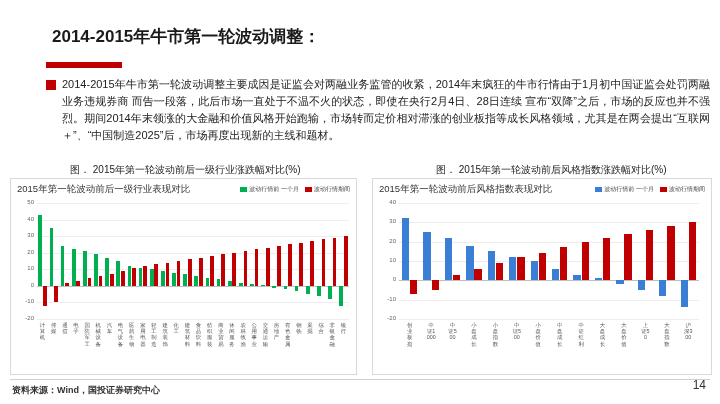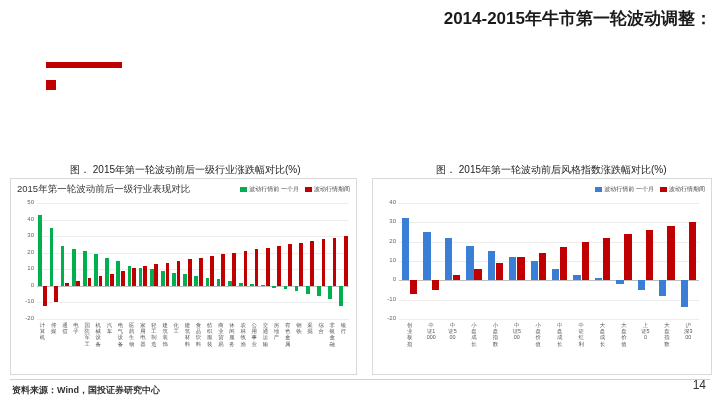--- a/index.html
+++ b/index.html
@@ -1,18 +1,18 @@
 <!DOCTYPE html>
 <html><head>
 <meta charset="utf-8">
 <style>
   html,body{margin:0;padding:0;}
   body{width:720px;height:404px;background:#ffffff;font-family:"Liberation Sans","DejaVu Sans",sans-serif;overflow:hidden;position:relative;}
   .slide{position:relative;width:720px;height:404px;}
-  .title{position:absolute;left:52px;top:8px;width:660px;color:#1a1a1a;font-weight:bold;font-size:17px;line-height:21px;letter-spacing:0px;text-align:right;}
+  .title{position:absolute;left:52px;top:26px;width:660px;color:#1a1a1a;font-weight:bold;font-size:17px;line-height:21px;letter-spacing:0px;}
   .red-bar{position:absolute;left:46px;top:62px;width:76px;height:6px;background:#c00000;}
   .bullet{position:absolute;left:46px;top:80px;width:10px;height:10px;background:#c00000;}
   .para{position:absolute;left:62px;top:76px;width:648px;font-size:11px;line-height:17px;color:#222;text-align:justify;}
   .cap{position:absolute;font-size:10px;color:#222;}
   .cap-left{left:70px;top:163px;}
   .cap-right{left:436px;top:163px;}
   .panel{position:absolute;background:#ffffff;border:1px solid #d9d9d9;}
   .panel-left{left:10px;top:178px;width:345px;height:195px;}
   .panel-right{left:372px;top:178px;width:338px;height:195px;}
   .ch-title{position:absolute;left:6px;top:4px;font-size:9.5px;color:#333;font-weight:normal;}
@@ -33,20 +33,21 @@
 <body>
 
 <div class="slide">
 
   <div class="title">
     <div>2014-2015年牛市第一轮波动调整：</div>
   </div>
 
   <div class="red-bar"></div>
   <div class="bullet"></div>
+  <div class="para">2014-2015年牛市第一轮波动调整主要成因是证监会对两融业务监管的收紧，2014年末疯狂的牛市行情由于1月初中国证监会处罚两融业务违规券商 而告一段落，此后市场一直处于不温不火的状态，即使在央行2月4日、28日连续 宣布“双降”之后，市场的反应也并不强烈。期间2014年末领涨的大金融和价值风格开始跑输，市场转而定价相对滞涨的创业板指等成长风格领域，尤其是在两会提出“互联网＋”、“中国制造2025”后，市场再度出现新的主线和题材。</div>
 
   <div class="cap cap-left">图． 2015年第一轮波动前后一级行业涨跌幅对比(%)</div>
   <div class="cap cap-right">图． 2015年第一轮波动前后风格指数涨跌幅对比(%)</div>
 
   <div class="panel panel-left">
     <div class="ch-title">2015年第一轮波动前后一级行业表现对比</div>
     <div class="legend">
       <span class="it">
           <i class="sw" style="background:#00b050"></i>
           <span>波动行情前 一个月</span>
@@ -154,20 +155,21 @@
         <div class="xlab" style="left: 272.214px; top: 143px;">有色金属</div>
         <div class="xlab" style="left: 283.357px; top: 143px;">钢铁</div>
         <div class="xlab" style="left: 294.5px; top: 143px;">采掘</div>
         <div class="xlab" style="left: 305.643px; top: 143px;">综合</div>
         <div class="xlab" style="left: 316.786px; top: 143px;">非银金融</div>
         <div class="xlab" style="left: 327.929px; top: 143px;">银行</div>
       </div>
   </div>
 
   <div class="panel panel-right">
+    <div class="ch-title">2015年第一轮波动前后风格指数表现对比</div>
     <div class="legend">
       <span class="it">
           <i class="sw" style="background:#3a7fd5"></i>
           <span>波动行情前 一个月</span>
         </span>
       <span class="it">
           <i class="sw" style="background:#c00000"></i>
           <span>波动行情期间</span>
         </span>
     </div>

